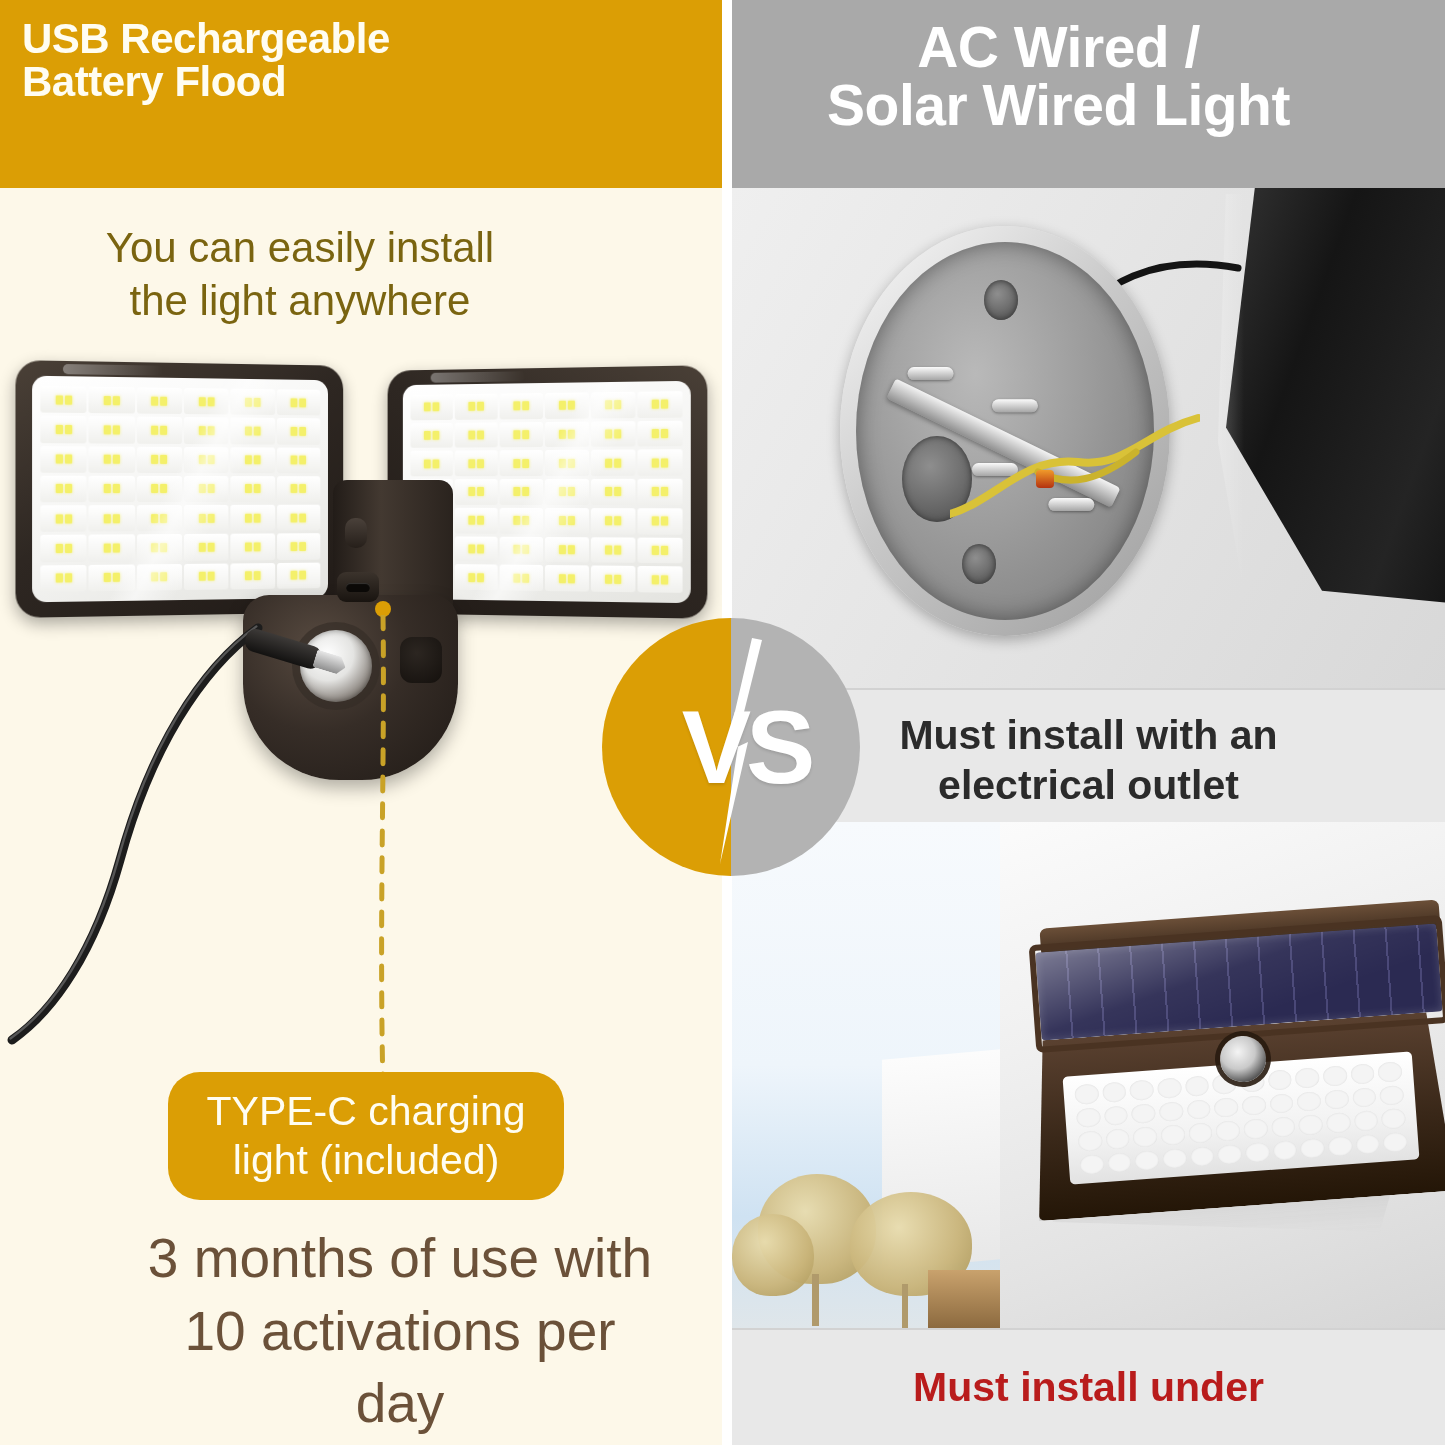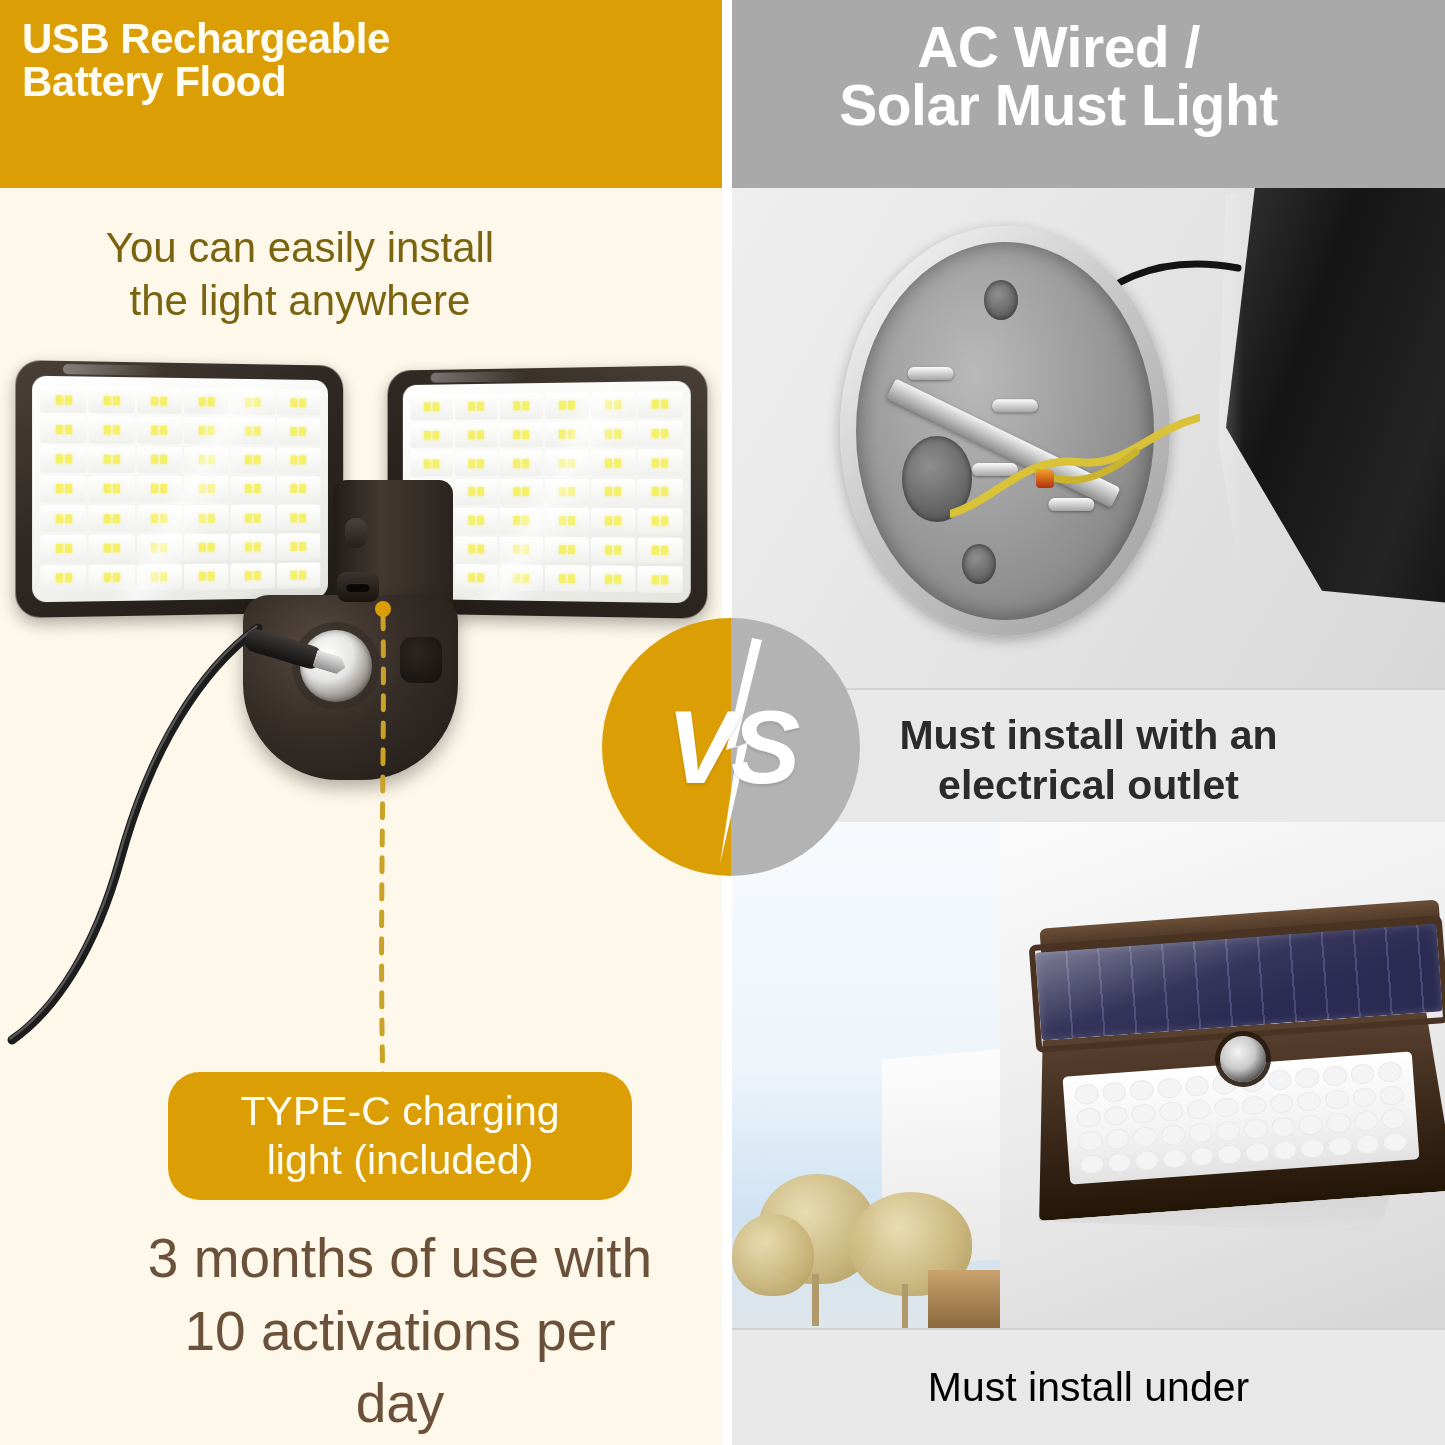--- a/index.html
+++ b/index.html
@@ -56,21 +56,21 @@
   #dash-line{position:absolute;left:374px;top:615px;width:18px;height:472px;}
   #charge-cable{position:absolute;left:0;top:600px;width:400px;height:460px;}
   #usb-plug{position:absolute;left:246px;top:620px;width:104px;height:34px;
       transform:rotate(17deg);transform-origin:left center;}
   #plug-body{position:absolute;left:0;top:6px;width:78px;height:23px;border-radius:10px;
       background:linear-gradient(180deg,#3d3a38,#131211);}
   #plug-tip{position:absolute;left:72px;top:8px;width:32px;height:18px;border-radius:3px;
       background:linear-gradient(180deg,#e8e8e8,#8e8e8e);clip-path:polygon(0 0,78% 0,100% 50%,78% 100%,0 100%);}
 
   
-  #typec-badge{position:absolute;left:168px;top:1072px;width:464px;height:128px;border-radius:32px;
+  #typec-badge{position:absolute;left:168px;top:1072px;width:396px;height:128px;border-radius:32px;
       background:#DB9E05;display:flex;align-items:center;justify-content:center;text-align:center;}
   #typec-badge-text{font-size:41px;line-height:1.2;color:#FFFDF2;padding:0 22px;}
   #left-note{position:absolute;left:140px;top:1222px;width:520px;text-align:center;
       font-size:55px;line-height:1.32;color:#6B5139;}
 
   
   #right-col{position:absolute;left:732px;top:0;width:713px;height:1445px;background:#D2D2D2;overflow:hidden;}
   #right-header{position:absolute;left:0;top:0;width:713px;height:188px;background:#A9A9A9;}
   #right-header-title{position:absolute;left:0;top:18px;width:653px;text-align:center;
       font-size:57px;font-weight:bold;line-height:1.02;color:#FFFFFF;letter-spacing:-0.5px;}
@@ -148,31 +148,31 @@
   #solar-pir{position:absolute;left:188px;top:122px;width:46px;height:46px;border-radius:50%;
       transform:rotate(-4.2deg);
       background:radial-gradient(circle at 40% 34%,#f4f4f4 0%,#c9c9c9 42%,#4b4b4b 78%,#1c1c1c 100%);
       box-shadow:0 0 0 5px rgba(40,27,16,.9);}
   #solar-shadow{position:absolute;left:318px;top:300px;width:370px;height:120px;transform:rotate(-4.2deg);
       background:linear-gradient(180deg,rgba(90,90,90,.26),rgba(150,150,150,0));
       clip-path:polygon(3% 0,100% 0,88% 100%,0 72%);filter:blur(5px);}
 
   #caption-solar{position:absolute;left:0;top:1330px;width:713px;height:115px;
       background:#E8E8E8;display:flex;align-items:center;justify-content:center;text-align:center;}
-  #caption-solar-text{font-size:41px;font-weight:normal;line-height:1.22;color:#000000;}
+  #caption-solar-text{font-size:41px;font-weight:bold;line-height:1.22;color:#b91c1c;}
 
   
   #vs-badge{position:absolute;left:602px;top:618px;width:258px;height:258px;}
   #vs-circle-left{position:absolute;left:0;top:0;width:129px;height:258px;
       background:#DB9E05;border-radius:129px 0 0 129px;}
   #vs-circle-right{position:absolute;left:129px;top:0;width:129px;height:258px;
       background:#B3B3B3;border-radius:0 129px 129px 0;}
-  #vs-text{position:absolute;left:0;top:0;width:258px;height:258px;
+  #vs-text{position:absolute;left:15px;top:0;width:258px;height:258px;
       display:flex;align-items:center;justify-content:center;
-      font-size:104px;font-weight:bold;font-style:italic;color:#FFFFFF;letter-spacing:-5px;
+      font-size:104px;font-weight:bold;color:#FFFFFF;letter-spacing:-5px;
       text-shadow:0 2px 3px rgba(0,0,0,.12);}
   #vs-bolt{position:absolute;left:116px;top:20px;width:46px;height:226px;}
 </style>
 </head>
 <body>
 
 <div id="page">
 
   <div id="left-col">
 
@@ -577,21 +577,21 @@
       <div>3 months of use with</div>
       <div>10 activations per day</div>
     </div>
   </div>
 
   <div id="right-col">
 
     <div id="right-header">
       <div id="right-header-title">
         <div>AC Wired /</div>
-        <div>Solar Must Light</div>
+        <div>Solar Wired Light</div>
       </div>
     </div>
 
     <div id="photo-outlet">
       <div id="black-fixture"></div>
       <div id="black-fixture-edge"></div>
 
       <svg id="black-cable" viewBox="0 0 180 110">
         <path d="M4 96 C 30 30, 100 6, 176 20" stroke="#141414" stroke-width="7" fill="none" stroke-linecap="round"></path>
       </svg>

